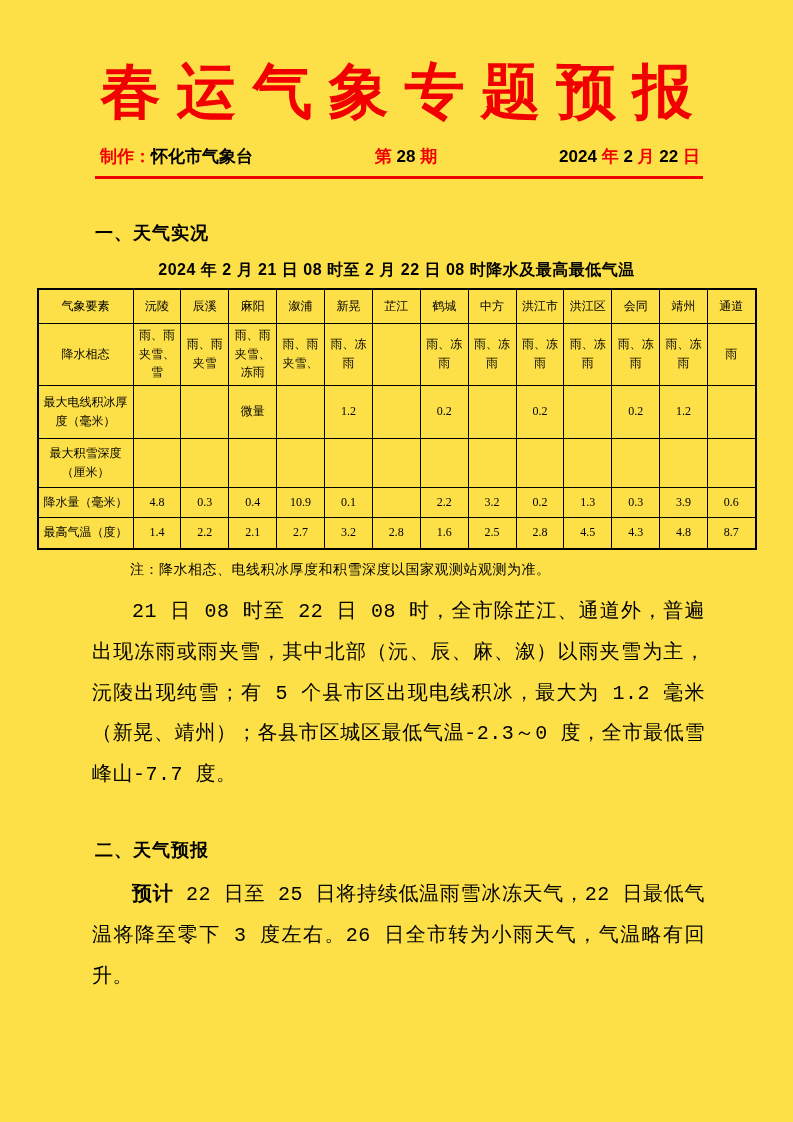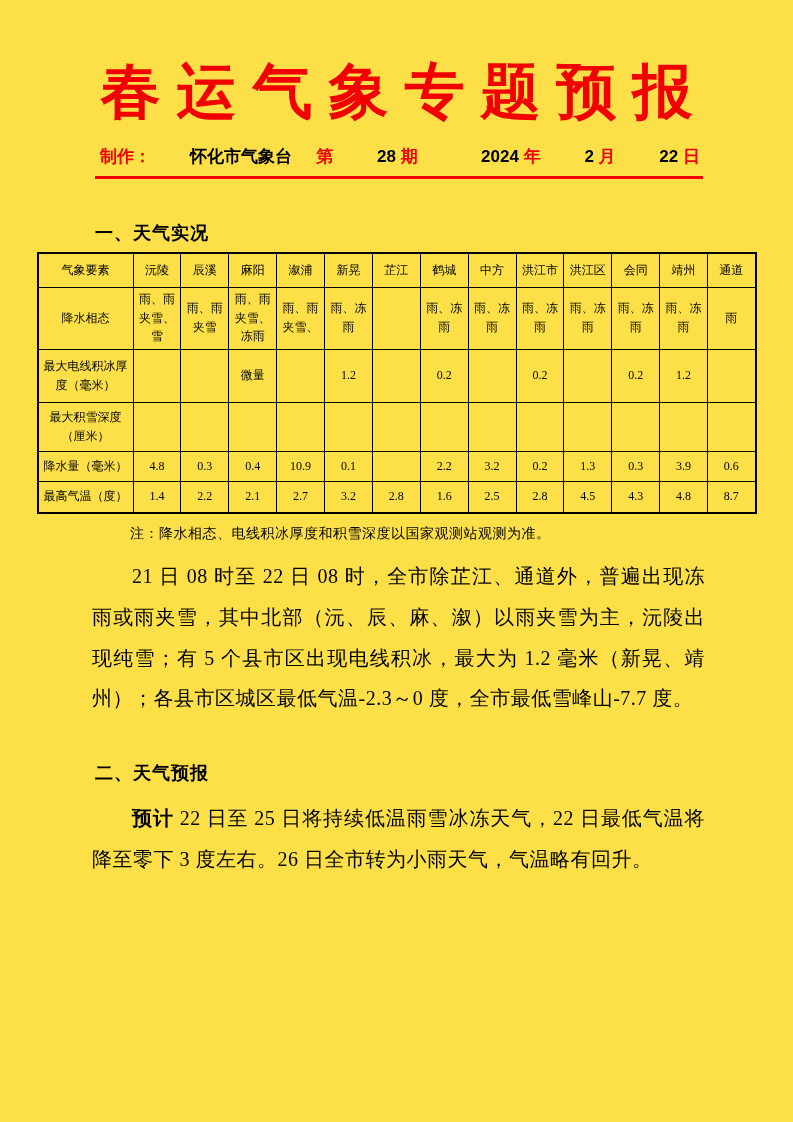--- a/index.html
+++ b/index.html
@@ -14,21 +14,21 @@
     color:#f20000;font-weight:bold;font-size:60px;line-height:1.55;
     letter-spacing:16px;text-indent:16px;
     font-family:"Liberation Serif","DejaVu Serif",serif;
   }
   .masthead{
     display:flex;justify-content:space-between;align-items:baseline;
     margin:6px 93px 0 100px;font-size:17px;font-weight:bold;
     font-family:"Liberation Sans","DejaVu Sans",sans-serif;
   }
   .red{color:#f20000;}
-  .blk{color:#000;margin-left:39px;}
+  .blk{color:#000;}
   .red-rule{border:none;border-top:3px solid #f20000;margin:8px 90px 0 95px;}
   
   .section-heading{
     margin:42px 0 0 95px;font-size:18px;font-weight:bold;
     font-family:"Liberation Sans","DejaVu Sans",sans-serif;letter-spacing:1px;
   }
   
   .table-caption{
     margin-top:15px;text-align:center;font-size:16px;font-weight:bold;
     font-family:"Liberation Sans","DejaVu Sans",sans-serif;letter-spacing:.5px;
@@ -46,21 +46,21 @@
   table.weather tbody tr:nth-child(2){height:53px;}
   table.weather tbody tr:nth-child(3){height:49px;}
   table.weather tbody tr:nth-child(4){height:30px;}
   table.weather tbody tr:nth-child(5){height:32px;margin-top:17px;}
   table.weather tbody tr:nth-child(6){height:32px;}
   table.weather thead th:first-child{width:90px;}
   
   .table-note{margin:11px 90px 0 130px;font-size:14px;letter-spacing:.5px;}
   .body-para{
     margin:13px 88px 0 92px;font-size:20px;line-height:2.04;
-    text-align:justify;text-indent:2em;letter-spacing:.5px;
+    text-align:justify;text-indent:2em;letter-spacing:.5px;font-family:Liberation Mono, monospace;
   }
   .body-para b{font-weight:bold;}
 </style>
 </head>
 <body>
 
 <div class="page">
 
   <h1 class="doc-title">春运气象专题预报</h1>
 
@@ -80,20 +80,21 @@
       <span class="red">月</span>
       <span class="blk">22</span>
       <span class="red">日</span>
     </span>
   </div>
 
   <hr class="red-rule">
 
   <h2 class="section-heading">一、天气实况</h2>
 
+  <div class="table-caption">2024 年 2 月 21 日 08 时至 2 月 22 日 08 时降水及最高最低气温</div>
 
   <table class="weather">
     <thead>
       <tr id="weather-thead-row">
           <th>气象要素</th>
           <th>沅陵</th>
           <th>辰溪</th>
           <th>麻阳</th>
           <th>溆浦</th>
           <th>新晃</th>

